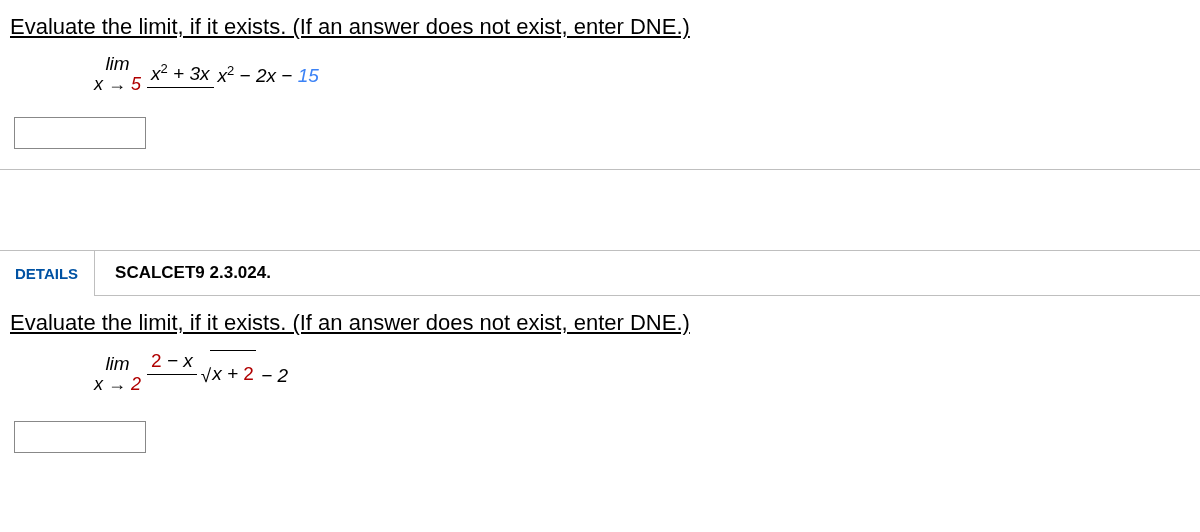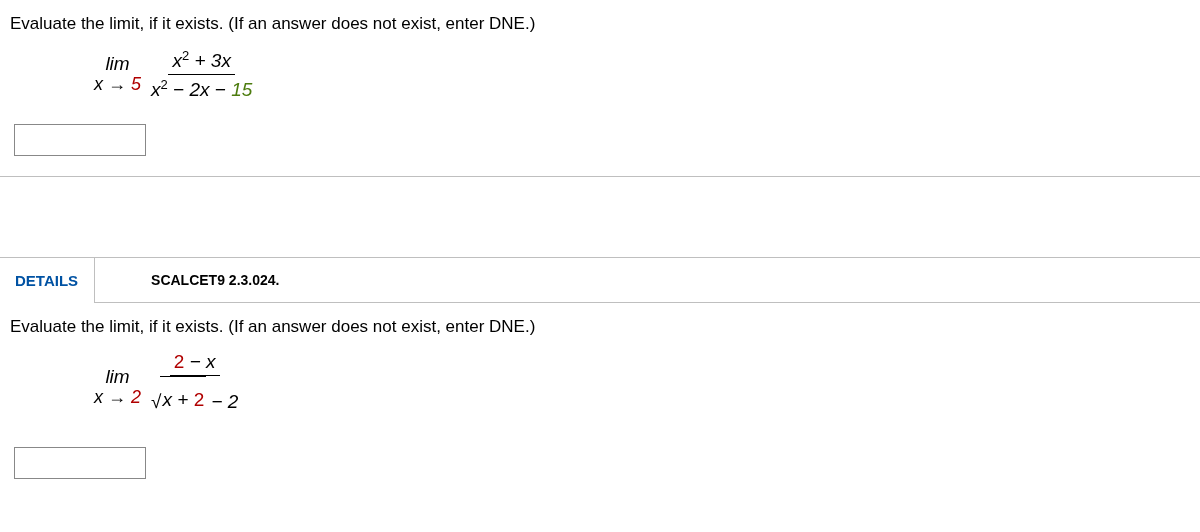--- a/index.html
+++ b/index.html
@@ -8,21 +8,22 @@
       font-size: 16px;
       color: #000;
       background: #fff;
       width: 1200px;
     }
     .question-block {
       padding: 14px 10px 20px 10px;
     }
     .prompt {
       margin-bottom: 14px;
-      font-size: 17px;
+      font-size: 22px;
+      text-decoration: underline;
     }
     .formula {
       margin-left: 84px;
       font-family: Liberation Sans, sans-serif;
       font-size: 19px;
       font-style: italic;
     }
     .limit-row {
       display: flex;
       align-items: center;
@@ -36,22 +37,22 @@
     }
     .lim-word {
       font-size: 19px;
     }
     .lim-sub {
       font-size: 18px;
       white-space: nowrap;
     }
     .fraction {
       display: inline-flex;
-      flex-direction: column;
-      align-items: center;
+      flex-direction: row;
+      align-items: flex-start;
       vertical-align: middle;
     }
     .frac-num {
       padding: 0 4px 2px 4px;
       border-bottom: 1px solid #000;
       text-align: center;
       white-space: nowrap;
     }
     .frac-den {
       padding: 2px 4px 0 4px;
@@ -81,43 +82,42 @@
       margin-right: 0;
     }
     .header-row {
       display: flex;
       align-items: center;
       margin-top: 80px;
       border-bottom: 1px solid #bfbfbf;
       border-top: 1px solid #bfbfbf;
       position: relative;
       padding-left: 0;
-      gap: 29px;
     }
     .details-btn {
       background: #fff;
       color: #0052A3;
       font-weight: bold;
       font-family: Verdana, Arial, sans-serif;
       font-size: 15px;
       padding: 14px 16px;
       border: 1px solid #bfbfbf;
       border-top: none;
       border-left: none;
       border-bottom: none;
       cursor: pointer;
       position: relative;
       margin-bottom: -1px;
       margin-left: -1px;
       background-clip: padding-box;
     }
     .qref {
-      margin-left: 27px;
+      margin-left: 20px;
       font-weight: bold;
-      font-size: 14px;
+      font-size: 17px;
       font-family: Verdana, Arial, sans-serif;
     }
     .sqrt {
       position: relative;
       display: inline-block;
     }
     .sqrt::before {
       content: "√";
       font-style: normal;
       font-size: 19px;
@@ -139,21 +139,21 @@
   <div class="prompt">Evaluate the limit, if it exists. (If an answer does not exist, enter DNE.)</div>
 
   <div class="formula">
     <div class="limit-row">
       <div class="lim-container">
         <span class="lim-word">lim</span>
         <span class="lim-sub"><span class="italic-x">x</span> → <span style="color:#B00000">5</span></span>
       </div>
       <div class="fraction">
         <div class="frac-num"><span class="italic-x">x</span><span class="sup">2</span> + 3<span class="italic-x">x</span></div>
-        <div class="frac-den"><span class="italic-x">x</span><span class="sup">2</span> − 2<span class="italic-x">x</span> − <span style="color:#4d7c0f">15</span></div>
+        <div class="frac-den"><span class="italic-x">x</span><span class="sup">2</span> − 2<span class="italic-x">x</span> − <span style="color:#3b82f6">15</span></div>
       </div>
     </div>
   </div>
 
   <div class="answer-input">
     <input type="text" style="">
   </div>
 </div>
 
 <div class="separator"></div>

